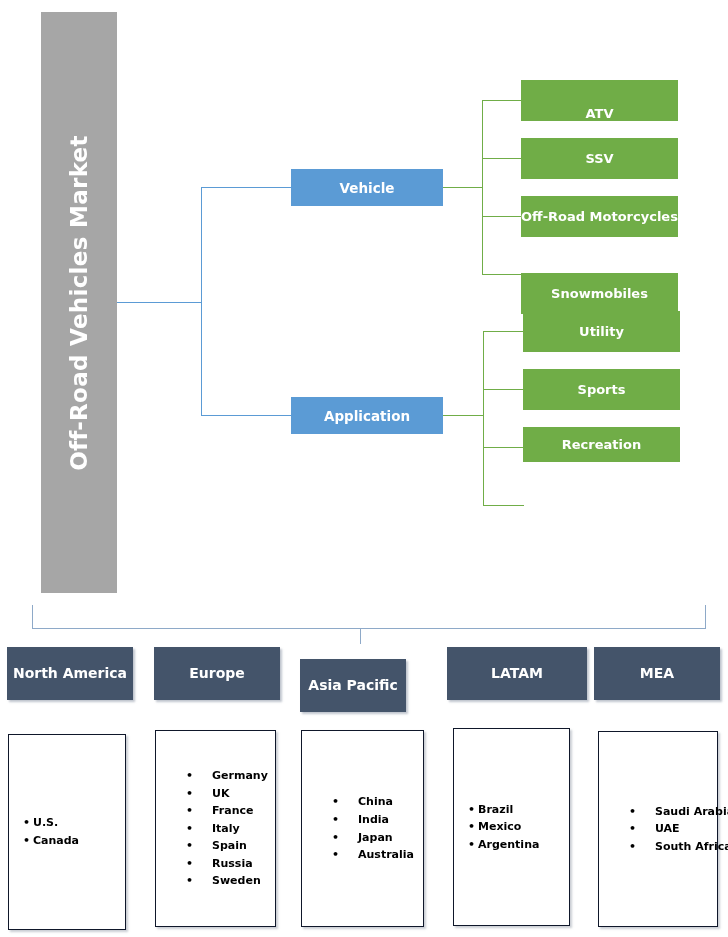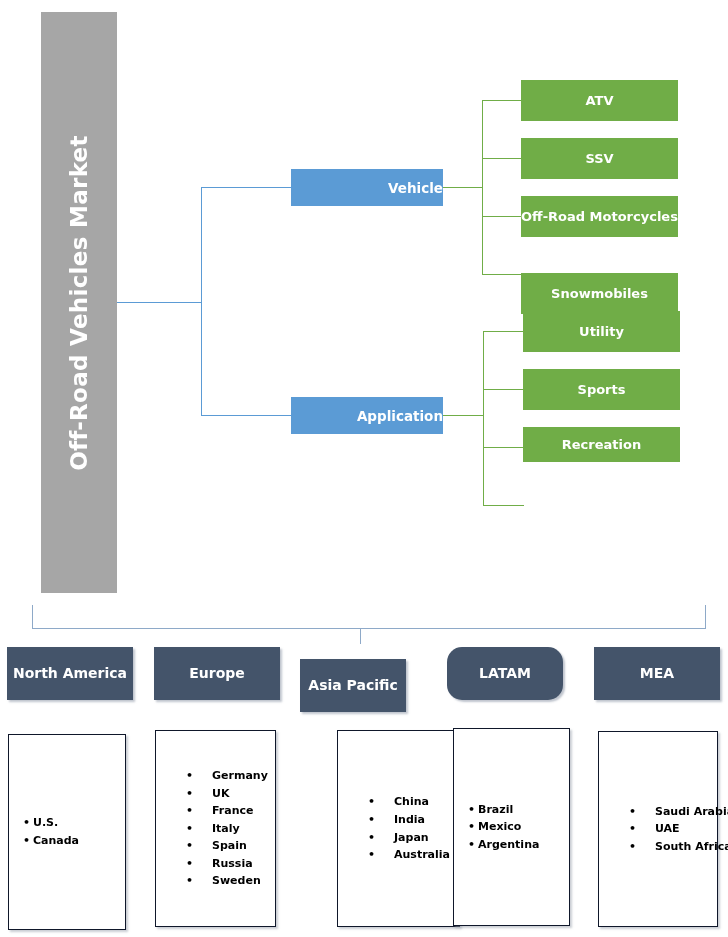--- a/index.html
+++ b/index.html
@@ -41,21 +41,21 @@
 
   
   .seg-box {
     position: absolute;
     background: #5b9bd5;
     color: #ffffff;
     font-size: 13.5px;
     font-weight: bold;
     display: flex;
     align-items: center;
-    justify-content: flex-end;
+    justify-content: center;
     text-align: center;
   }
 
   
   .sub-box {
     position: absolute;
     background: #70ad47;
     color: #ffffff;
     font-size: 13px;
     font-weight: bold;
@@ -153,21 +153,21 @@
     <span>Application</span>
   </div>
 
   <div class="ln-g h1px" style="left:443px; top:187px; width:39px;"></div>
   <div class="ln-g v1px" style="left:482px; top:100px; height:174px;"></div>
   <div class="ln-g h1px" style="left:482px; top:100px; width:40px;"></div>
   <div class="ln-g h1px" style="left:482px; top:158px; width:40px;"></div>
   <div class="ln-g h1px" style="left:482px; top:216px; width:40px;"></div>
   <div class="ln-g h1px" style="left:482px; top:274px; width:40px;"></div>
 
-  <div class="sub-box" style="left:521px; top:80px; width:157px; height:41px;">
+  <div class="sub-box" style="left:521px; top:80px; width:157px; height:41px;align-items:flex-end;">
     <span>ATV</span>
   </div>
   <div class="sub-box" style="left:521px; top:138px; width:157px; height:41px;">
     <span>SSV</span>
   </div>
   <div class="sub-box" style="left:521px; top:196px; width:157px; height:41px;">
     <span>Off-Road Motorcycles</span>
   </div>
   <div class="sub-box" style="left:521px; top:254px; width:157px; height:41px;margin-top:19px;">
     <span>Snowmobiles</span>
@@ -197,21 +197,21 @@
 
   <div class="region-box" style="left:7px; top:647px; width:126px; height:53px;">
     <span>North America</span>
   </div>
   <div class="region-box" style="left:154px; top:647px; width:126px; height:53px;">
     <span>Europe</span>
   </div>
   <div class="region-box" style="left:300px; top:647px; width:106px; height:53px;margin-top:12px;">
     <span>Asia Pacific</span>
   </div>
-  <div class="region-box" style="left:447px; top:647px; width:116px; height:53px;border-radius:15px;">
+  <div class="region-box" style="left:447px; top:647px; width:140px; height:53px;">
     <span>LATAM</span>
   </div>
   <div class="region-box" style="left:594px; top:647px; width:126px; height:53px;">
     <span>MEA</span>
   </div>
 
   <div class="country-box" style="left:8px; top:734px; width:118px; height:196px;">
     <ul class="country-list indent-sm">
       <li>U.S.</li>
       <li>Canada</li>
@@ -223,21 +223,21 @@
       <li>Germany</li>
       <li>UK</li>
       <li>France</li>
       <li>Italy</li>
       <li>Spain</li>
       <li>Russia</li>
       <li>Sweden</li>
     </ul>
   </div>
 
-  <div class="country-box" style="left:301px; top:730px; width:123px; height:197px;margin-left:36px;">
+  <div class="country-box" style="left:301px; top:730px; width:123px; height:197px;">
     <ul class="country-list indent-lg">
       <li>China</li>
       <li>India</li>
       <li>Japan</li>
       <li>Australia</li>
     </ul>
   </div>
 
   <div class="country-box" style="left:453px; top:728px; width:117px; height:198px;">
     <ul class="country-list indent-sm">

